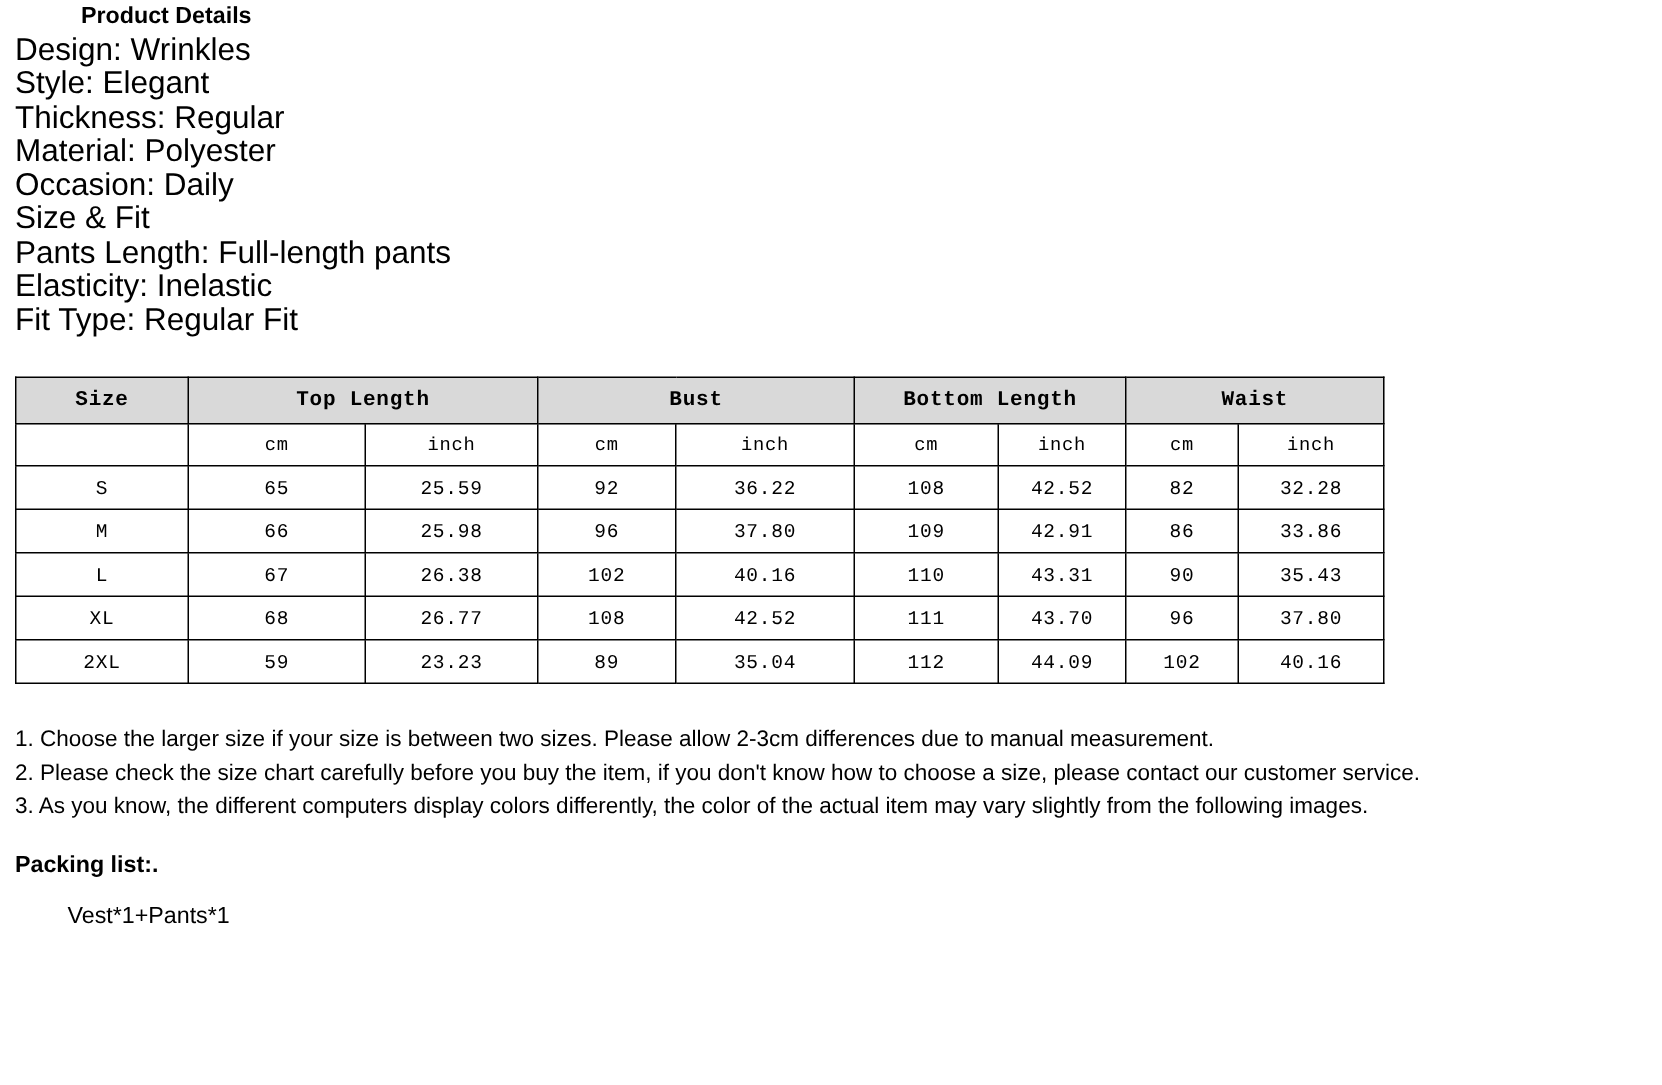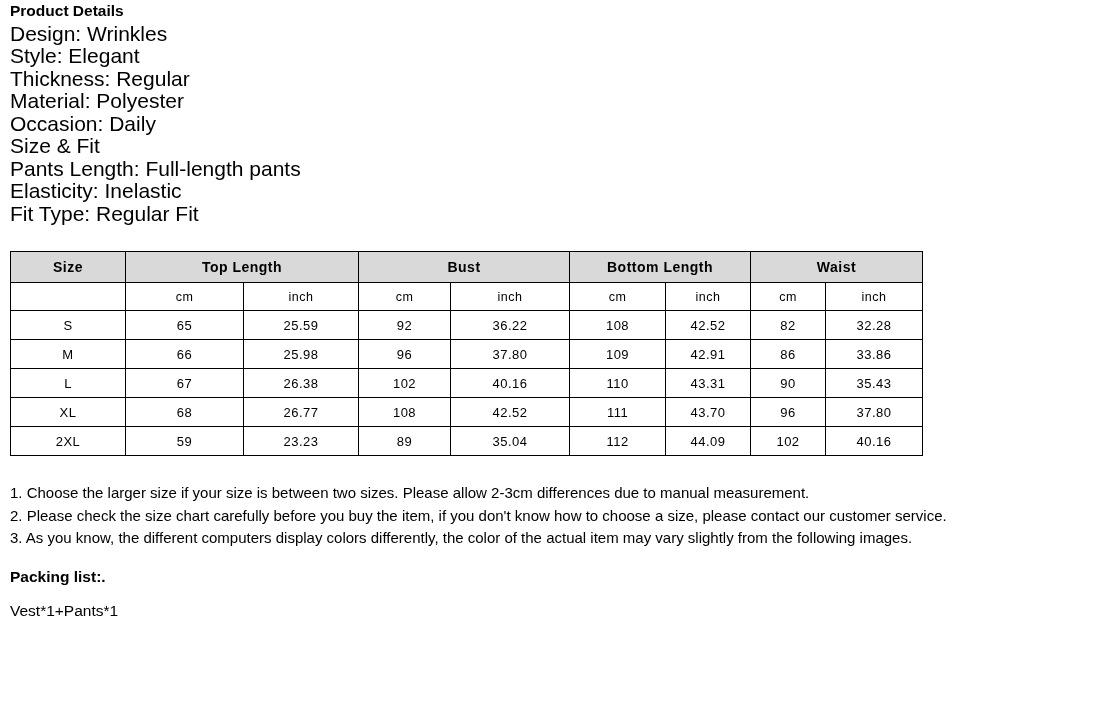--- a/index.html
+++ b/index.html
@@ -22,38 +22,39 @@
     box-sizing: border-box;
   }
   .pad {
     padding-left: 10px;
     padding-right: 10px;
   }
   .section-title {
     font-size: 15.5px;
     font-weight: bold;
     line-height: 22.5px;
+    margin-left: 44px;
   }
   .spec-line {
     font-size: 21px;
     line-height: 22.5px;
     font-weight: normal;
   }
   .block-gap-1 { height: 16px; }
   .block-gap-2 { height: 10px; }
   .block-gap-3 { height: 14px; }
   .block-gap-4 { height: 16px; }
   .block-gap-5 { height: 12px; }
 
   table.size-table {
     border-collapse: collapse;
     width: 783px;
     margin-left: 10px;
     table-layout: fixed;
-    font-family: Liberation Sans, sans-serif;
+    font-family: Liberation Mono, monospace;
   }
   table.size-table th,
   table.size-table td {
     border: 1px solid #000000;
     text-align: center;
     vertical-align: middle;
     font-size: 13px;
     letter-spacing: 0.5px;
     padding: 0;
     height: 28px;
@@ -93,20 +94,21 @@
     line-height: 22.5px;
   }
   .packing-title {
     font-size: 15.5px;
     font-weight: bold;
     line-height: 22px;
   }
   .packing-line {
     font-size: 15.5px;
     line-height: 22px;
+    margin-left: 35px;
   }
 </style>
 </head>
 <body>
 
 <div class="page">
 
   <div class="pad">
     <div class="section-title">Product Details</div>
     <div class="spec-line">Design: Wrinkles</div>

